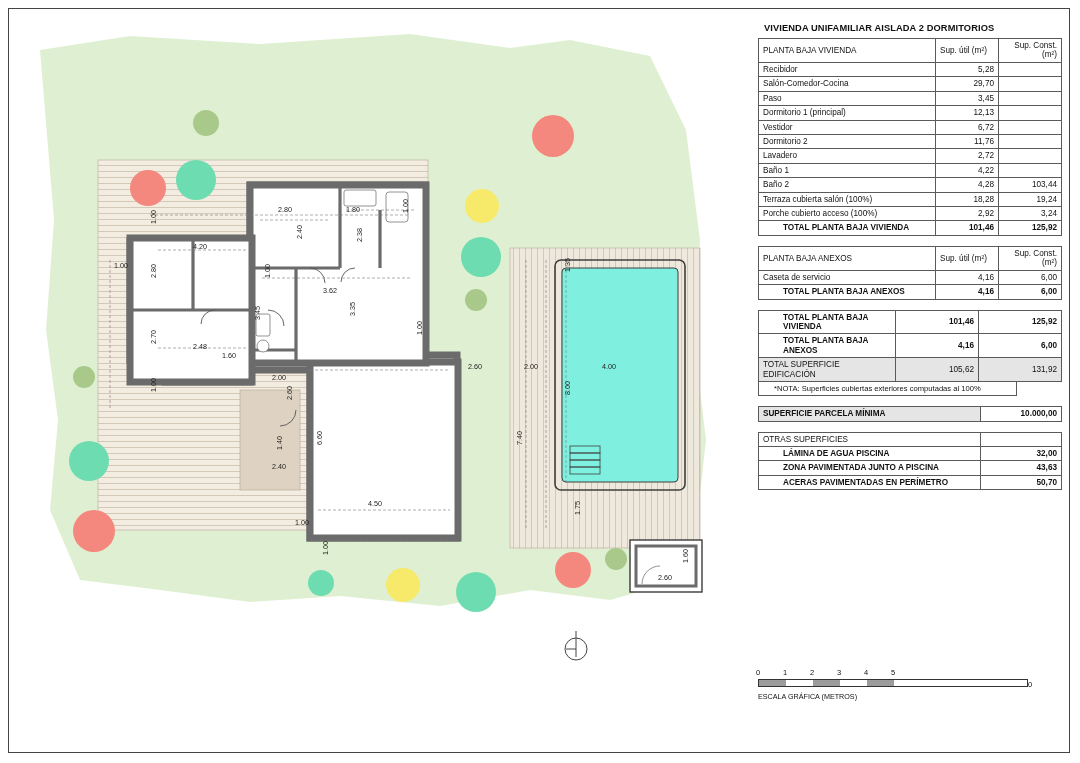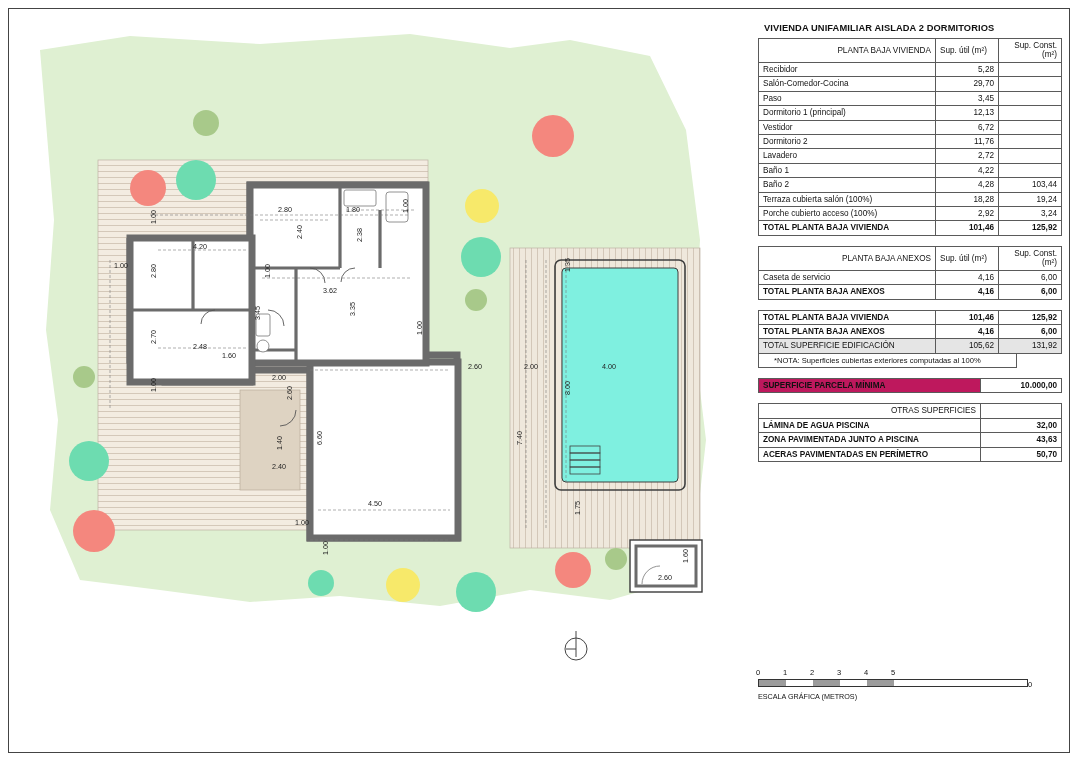--- a/index.html
+++ b/index.html
@@ -64,38 +64,39 @@
     padding: 2px 4px;
     font-weight: normal;
     font-size: 8.2px;
     line-height: 1.15;
     color: #111;
     background: #fff;
   }
   .hdr td {
     background: #dce9f2;
     font-weight: bold;
-    text-align: right;
+    text-align: left;
     vertical-align: middle;
   }
   .hdr td.num {
     text-align: left;
   }
   td.num {
     text-align: right;
     width: 54px;
   }
   td.num2 {
     text-align: right;
     width: 54px;
     margin-left: 6px;
   }
   tr.total td {
     font-weight: bold;
     background: #fff;
+    padding-left: 24px;
   }
   tr.total-hl td {
     font-weight: normal;
     background: #e5e5e5;
   }
   .note {
     border: 1px solid #5a5a5a;
     border-top: none;
     padding: 2px 15px;
     font-size: 7.6px;
@@ -434,21 +435,21 @@
       </tr>
     </tbody>
       </table>
     <div class="note">*NOTA: Superficies cubiertas exteriores computadas al 100%</div>
 
     <div class="tbl-gap"></div>
 
     <table class="tbl">
       <tbody>
           <tr>
-        <td style="background:#be185d;font-weight:bold;">SUPERFICIE PARCELA MÍNIMA</td>
+        <td style="background:#e5e5e5;font-weight:bold;">SUPERFICIE PARCELA MÍNIMA</td>
         <td class="num2" style="font-weight:bold;width:72px;">10.000,00</td>
       </tr>
     </tbody>
       </table>
 
     <div class="tbl-gap"></div>
 
     <table class="tbl">
       <tbody>
           <tr class="hdr">

